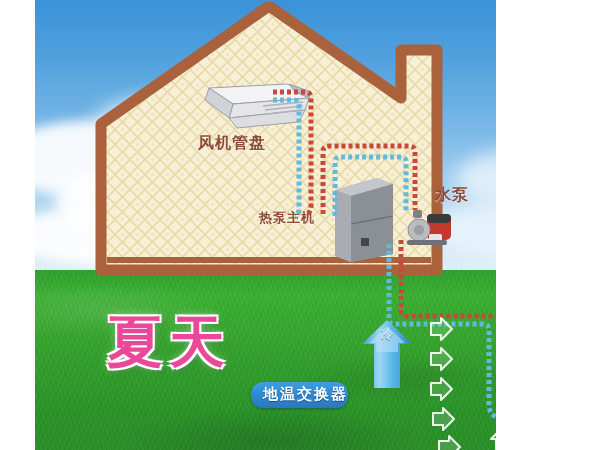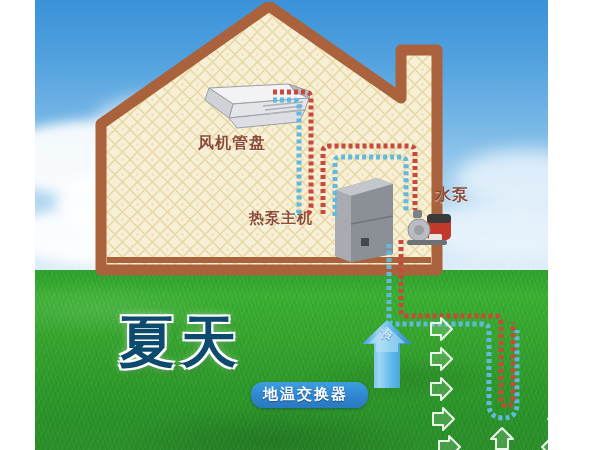--- a/index.html
+++ b/index.html
@@ -1,18 +1,18 @@
 <!DOCTYPE html>
 <html><head>
 <meta charset="utf-8">
 <style>
   html,body{margin:0;padding:0;background:#ffffff;}
   body{width:600px;height:450px;overflow:hidden;font-family:"DejaVu Sans","Liberation Sans",sans-serif;}
 
-  #stage{position:relative;width:548px;height:450px;background:#ffffff;overflow:hidden;}
+  #stage{position:relative;width:496px;height:450px;background:#ffffff;overflow:hidden;}
 
   
   #scene{position:absolute;left:35px;top:0px;width:525px;height:450px;overflow:hidden;}
 
   
   .sky{position:absolute;left:0;top:0;width:100%;height:272px;
        background:linear-gradient(180deg,#3a92d8 0%,#52a1de 22%,#7bb9e7 48%,#a8d2ef 70%,#cde4f5 88%,#dfeefa 100%);}
   .cloud{position:absolute;border-radius:50%;background:#ffffff;filter:blur(6px);opacity:.92;}
   .cloud2{position:absolute;border-radius:50%;background:#eef6fd;filter:blur(9px);opacity:.8;}
 
@@ -33,33 +33,33 @@
 
   
   .fancoil{position:absolute;left:168px;top:82px;width:112px;height:48px;}
   .hpunit{position:absolute;left:298px;top:176px;width:62px;height:86px;}
   .waterpump{position:absolute;left:368px;top:208px;width:52px;height:40px;}
 
   
   .lbl{position:absolute;font-weight:bold;white-space:nowrap;letter-spacing:1px;}
   .lbl-brown{color:#8c4a38;text-shadow:0 1px 0 rgba(255,255,255,.65);}
   .lbl-fancoil{left:163px;top:133px;font-size:16px;}
-  .lbl-hp{left:214px;top:209px;font-size:15px;}
+  .lbl-hp{left:224px;top:209px;font-size:13px;}
   .lbl-pump{left:400px;top:185px;font-size:16px;text-align:center;}
 
-  .season{position:absolute;left:84px;top:305px;font-size:56px;font-weight:bold;letter-spacing:6px;
-      color:#0c4a6e;
+  .season{position:absolute;left:72px;top:305px;font-size:56px;font-weight:bold;letter-spacing:6px;
+      color:#ec4899;
       text-shadow:
         -2px -2px 0 #ffffff, 2px -2px 0 #ffffff, -2px 2px 0 #ffffff, 2px 2px 0 #ffffff,
         0 0 10px rgba(255,255,255,.65), 3px 4px 6px rgba(0,60,0,.35);}
 
   .badge{position:absolute;left:216px;top:382px;
       background:linear-gradient(180deg,#3e9fe0 0%,#2f86cf 55%,#2a78c0 100%);
       color:#ffffff;font-size:15px;font-weight:bold;letter-spacing:2px;
-      padding:3px 20px 4px 12px;border-radius:12px;
+      padding:3px 0 4px 12px;border-radius:12px;
       box-shadow:0 1px 3px rgba(0,40,80,.45);
       text-shadow:0 1px 1px rgba(0,40,80,.55);}
 
   .pipes{position:absolute;left:0;top:0;width:525px;height:450px;pointer-events:none;}
   .arrows{position:absolute;left:0;top:0;width:525px;height:450px;pointer-events:none;}
   .bluearrow{position:absolute;left:325px;top:318px;width:54px;height:72px;}
   .bluearrow .ch{position:absolute;left:0;top:8px;width:54px;text-align:center;
       font-size:12px;font-weight:bold;color:#cfeafd;text-shadow:0 1px 1px rgba(0,60,110,.5);}
 </style>
 </head>

